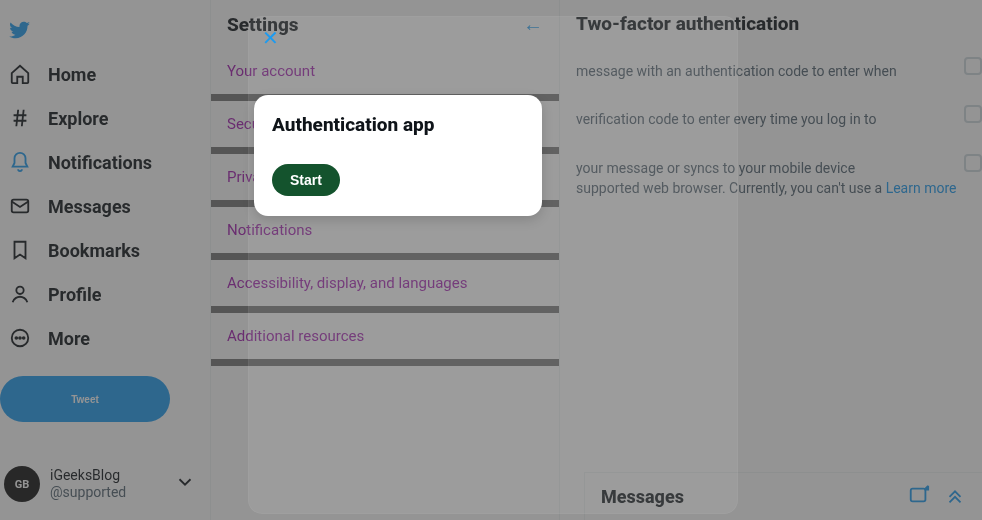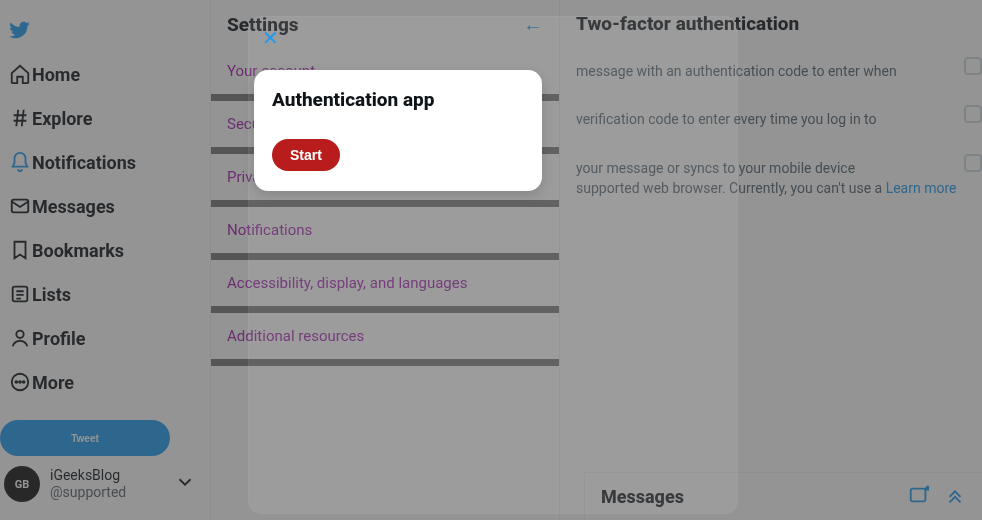--- a/index.html
+++ b/index.html
@@ -1,21 +1,21 @@
 <!DOCTYPE html>
 <html><head>
 <meta charset="utf-8">
 <style>
   * { box-sizing: border-box; margin: 0; padding: 0; }
   html, body { width: 982px; height: 520px; overflow: hidden; font-family: -apple-system, BlinkMacSystemFont, "Segoe UI", Roboto, Helvetica, Arial, sans-serif; background: #fff; color: #0f1419; }
   .app { display: flex; width: 100%; height: 100%; position: relative; }
 
   
   .leftnav { width: 210px; padding: 8px 10px 8px 0; display: flex; flex-direction: column; }
-  .nav-item { display: flex; align-items: center; gap: 0; padding: 10px 8px; font-size: 18px; font-weight: 700; cursor: pointer; border-radius: 9999px; }
+  .nav-item { display: flex; align-items: center; gap: 16px; padding: 10px 8px; font-size: 18px; font-weight: 700; cursor: pointer; border-radius: 9999px; }
   .nav-item .icon { width: 24px; height: 24px; display: flex; align-items: center; justify-content: center; }
   .tweet-btn { margin-top: 16px; background: #1d9bf0; color: #fff; font-weight: 700; border: none; border-radius: 9999px; width: 170px; height: 46px; font-size: 10px; cursor: pointer; }
   .account-row { margin-top: auto; display: flex; align-items: center; gap: 10px; padding: 10px 4px; }
   .avatar { width: 36px; height: 36px; border-radius: 50%; background: #111; color: #fff; display: flex; align-items: center; justify-content: center; font-size: 11px; font-weight: 700; }
   .account-text { display: flex; flex-direction: column; font-size: 14px; line-height: 1.2; }
   .account-text .handle { color: #536471; }
   .chev { margin-left: auto; color: #0f1419; }
 
   
   .settings-col { width: 350px; border-left: 1px solid #eff3f4; border-right: 1px solid #eff3f4; }
@@ -36,25 +36,25 @@
   .messages-bar .micon { color: #1d9bf0; margin-left: 14px; }
 
   
   .dim { position: absolute; inset: 0; background: rgba(60,60,60,0.55); z-index: 10; }
 
   
   .modal-panel { position: absolute; left: 248px; top: 16px; width: 490px; height: 498px; background: rgba(255,255,255,0.08); border-radius: 14px; z-index: 20; box-shadow: 0 0 0 1px rgba(255,255,255,0.04) inset; }
   .modal-close { position: absolute; top: 10px; left: 14px; color: #1d9bf0; font-size: 20px; cursor: pointer; font-weight: 400; }
 
   
-  .dialog { position: absolute; left: 254px; top: 70px; width: 288px; background: #fff; border-radius: 14px; padding: 18px 18px 20px 18px; z-index: 30; box-shadow: 0 4px 12px rgba(0,0,0,0.15); }
+  .dialog { position: absolute; left: 254px; top: 95px; width: 288px; background: #fff; border-radius: 14px; padding: 18px 18px 20px 18px; z-index: 30; box-shadow: 0 4px 12px rgba(0,0,0,0.15); }
   .dialog h2 { font-size: 19px; font-weight: 800; margin-bottom: 10px; }
   .dialog p { font-size: 13px; color: #0f1419; line-height: 1.45; }
   .dialog .learn { color: #1d9bf0; cursor: pointer; }
-  .start-btn { margin-top: 18px; background: #b91c1c; color: #fff; font-weight: 700; border: none; border-radius: 9999px; padding: 8px 18px; font-size: 14px; cursor: pointer; }
+  .start-btn { margin-top: 18px; background: #14532d; color: #fff; font-weight: 700; border: none; border-radius: 9999px; padding: 8px 18px; font-size: 14px; cursor: pointer; }
 
   
   svg { width: 22px; height: 22px; }
   .blue { color: #1d9bf0; }
 </style>
 </head>
 <body>
 
 <div class="app">
 
@@ -99,29 +99,20 @@
         </span>
       <span>Messages</span>
     </div>
     <div class="nav-item">
       <span class="icon">
           <svg viewBox="0 0 24 24" fill="none" stroke="currentColor" stroke-width="2">
             <path d="M6 3h12v18l-6-4-6 4z"></path>
           </svg>
         </span>
       <span>Bookmarks</span>
-    </div>
-    <div class="nav-item">
-      <span class="icon">
-          <svg viewBox="0 0 24 24" fill="none" stroke="currentColor" stroke-width="2">
-            <rect x="4" y="4" width="16" height="16" rx="2"></rect>
-            <path d="M8 9h8M8 13h8M8 17h5"></path>
-          </svg>
-        </span>
-      <span>Lists</span>
     </div>
     <div class="nav-item">
       <span class="icon">
           <svg viewBox="0 0 24 24" fill="none" stroke="currentColor" stroke-width="2">
             <circle cx="12" cy="8" r="4"></circle>
             <path d="M4 21c1-4 5-6 8-6s7 2 8 6"></path>
           </svg>
         </span>
       <span>Profile</span>
     </div>

